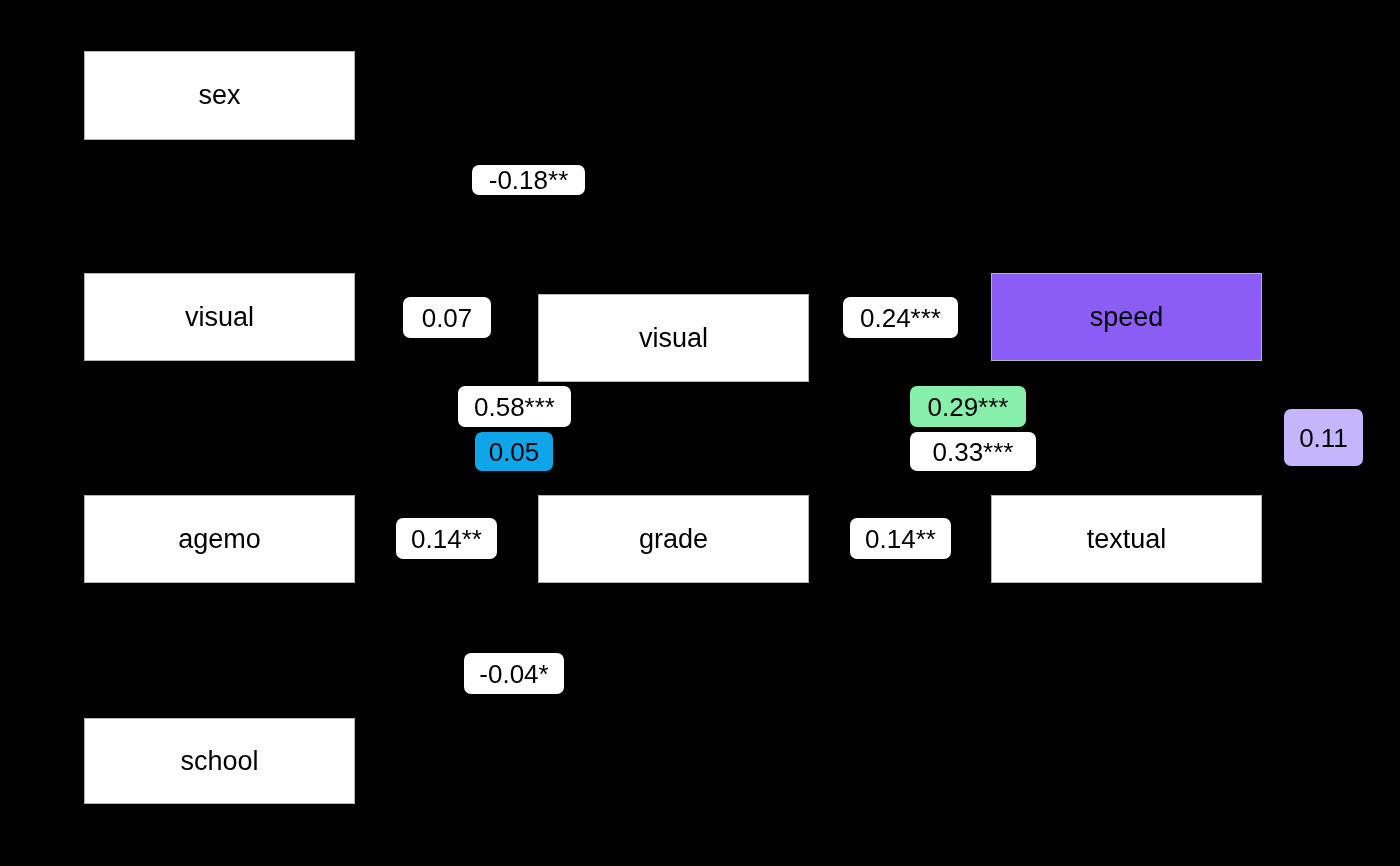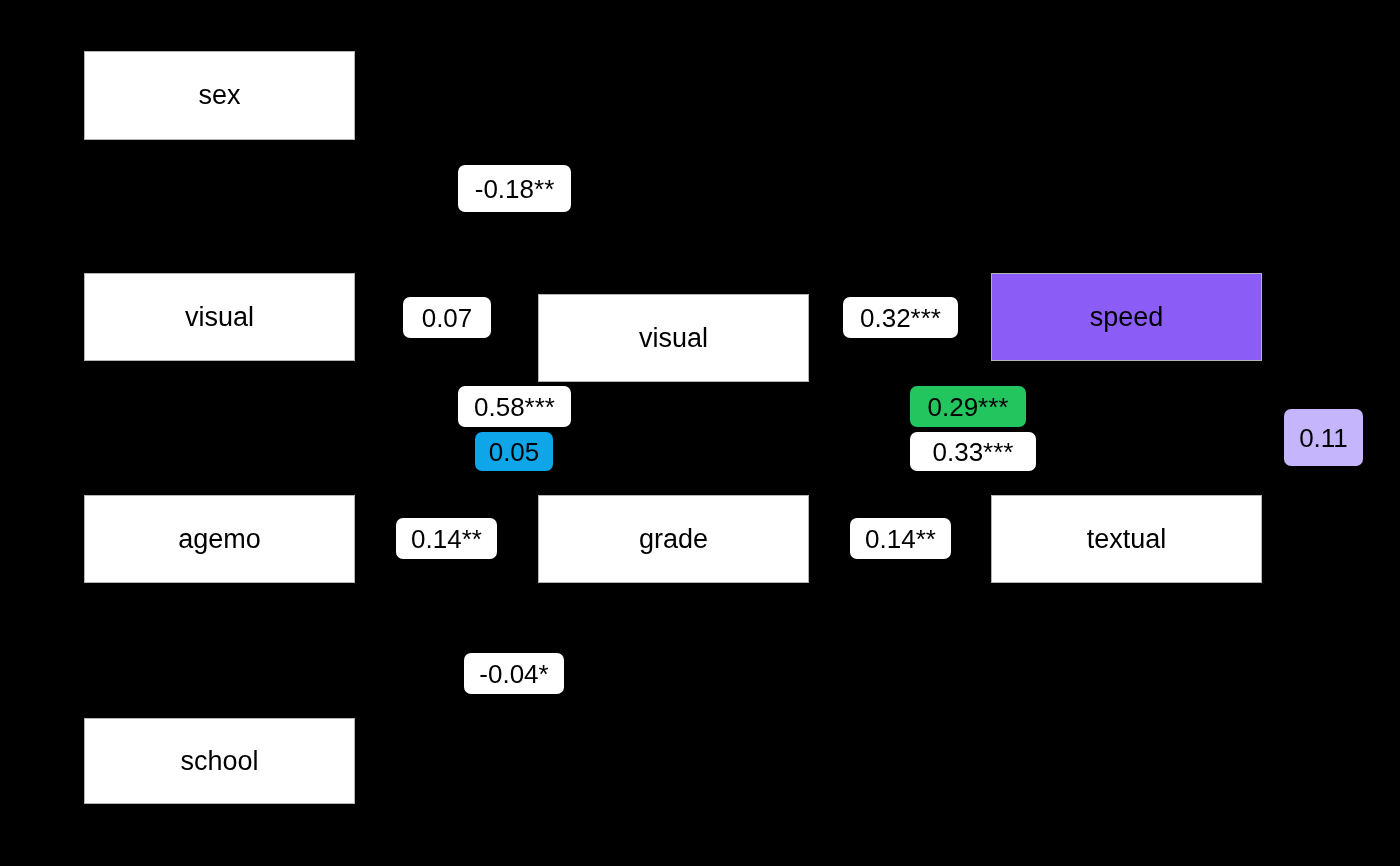--- a/index.html
+++ b/index.html
@@ -52,24 +52,24 @@
 
 <div id="canvas" style="background: rgb(0, 0, 0);">
     <div class="node-box" style="left: 84px; top: 51px; width: 271px; height: 89px; background: rgb(255, 255, 255); border-color: rgb(180, 180, 180); color: rgb(0, 0, 0);">sex</div>
     <div class="node-box" style="left: 84px; top: 273px; width: 271px; height: 88px; background: rgb(255, 255, 255); border-color: rgb(180, 180, 180); color: rgb(0, 0, 0);">visual</div>
     <div class="node-box" style="left: 538px; top: 275px; width: 271px; height: 88px; background: rgb(255, 255, 255); border-color: rgb(180, 180, 180); color: rgb(0, 0, 0); margin-top: 19px;">visual</div>
     <div class="node-box" style="left: 991px; top: 273px; width: 271px; height: 88px; background: #8b5cf6; border-color: rgb(180, 180, 180); color: rgb(0, 0, 0);">speed</div>
     <div class="node-box" style="left: 84px; top: 495px; width: 271px; height: 88px; background: rgb(255, 255, 255); border-color: rgb(180, 180, 180); color: rgb(0, 0, 0);">agemo</div>
     <div class="node-box" style="left: 538px; top: 495px; width: 271px; height: 88px; background: rgb(255, 255, 255); border-color: rgb(180, 180, 180); color: rgb(0, 0, 0);">grade</div>
     <div class="node-box" style="left: 84px; top: 718px; width: 271px; height: 86px; background: rgb(255, 255, 255); border-color: rgb(180, 180, 180); color: rgb(0, 0, 0);">school</div>
     <div class="node-box" style="left: 991px; top: 495px; width: 271px; height: 88px; background: rgb(255, 255, 255); border-color: rgb(180, 180, 180); color: rgb(0, 0, 0);">textual</div>
-    <div class="edge-label" style="left: 458px; top: 165px; width: 113px; height: 47px; background: rgb(255, 255, 255); color: rgb(0, 0, 0);">-0.18**</div>
+    <div class="edge-label" style="left: 472px; top: 165px; width: 113px; height: 30px; background: rgb(255, 255, 255); color: rgb(0, 0, 0);">-0.18**</div>
     <div class="edge-label" style="left: 403px; top: 297px; width: 88px; height: 41px; background: rgb(255, 255, 255); color: rgb(0, 0, 0);">0.07</div>
-    <div class="edge-label" style="left: 843px; top: 297px; width: 115px; height: 41px; background: rgb(255, 255, 255); color: rgb(0, 0, 0);">0.32***</div>
+    <div class="edge-label" style="left: 843px; top: 297px; width: 115px; height: 41px; background: rgb(255, 255, 255); color: rgb(0, 0, 0);">0.24***</div>
     <div class="edge-label" style="left: 458px; top: 386px; width: 113px; height: 41px; background: rgb(255, 255, 255); color: rgb(0, 0, 0);">0.58***</div>
     <div class="edge-label" style="left: 475px; top: 432px; width: 78px; height: 39px; background: #0ea5e9; color: rgb(0, 0, 0);">0.05</div>
-    <div class="edge-label" style="left: 910px; top: 386px; width: 116px; height: 41px; background: #22c55e; color: rgb(0, 0, 0); border-radius: 7px;">0.29***</div>
+    <div class="edge-label" style="left: 910px; top: 386px; width: 116px; height: 41px; background: #86efac; color: rgb(0, 0, 0); border-radius: 7px;">0.29***</div>
     <div class="edge-label" style="left: 910px; top: 432px; width: 126px; height: 39px; background: rgb(255, 255, 255); color: rgb(0, 0, 0);">0.33***</div>
     <div class="edge-label" style="left: 1284px; top: 409px; width: 79px; height: 57px; background: #c4b5fd; color: rgb(0, 0, 0);">0.11</div>
     <div class="edge-label" style="left: 396px; top: 518px; width: 101px; height: 41px; background: rgb(255, 255, 255); color: rgb(0, 0, 0);">0.14**</div>
     <div class="edge-label" style="left: 850px; top: 518px; width: 101px; height: 41px; background: rgb(255, 255, 255); color: rgb(0, 0, 0);">0.14**</div>
     <div class="edge-label" style="left: 464px; top: 653px; width: 100px; height: 41px; background: rgb(255, 255, 255); color: rgb(0, 0, 0);">-0.04*</div>
   </div>
 
 </body></html>

